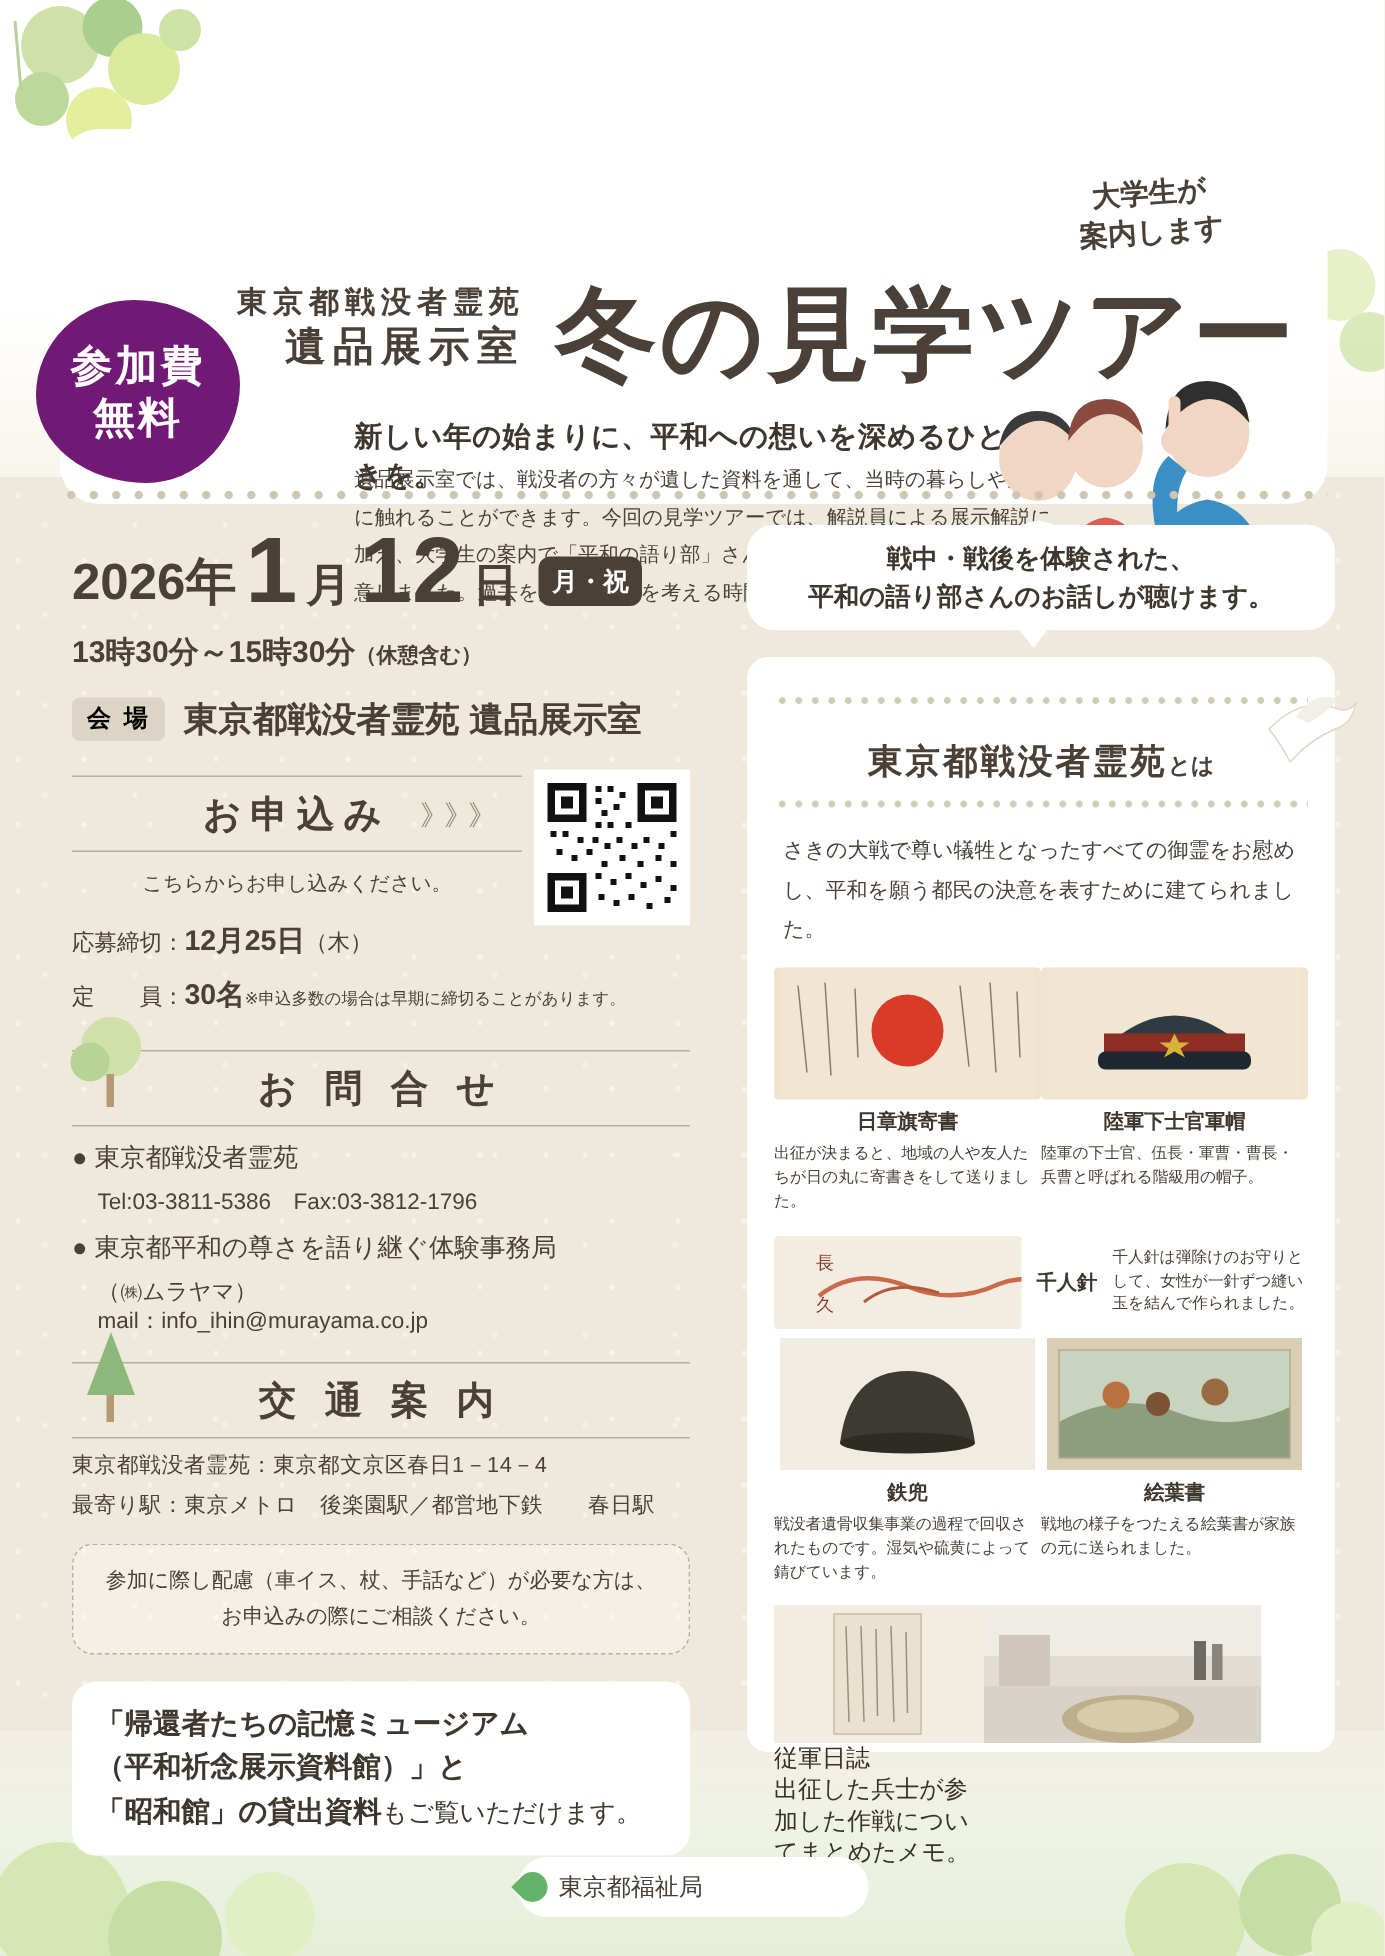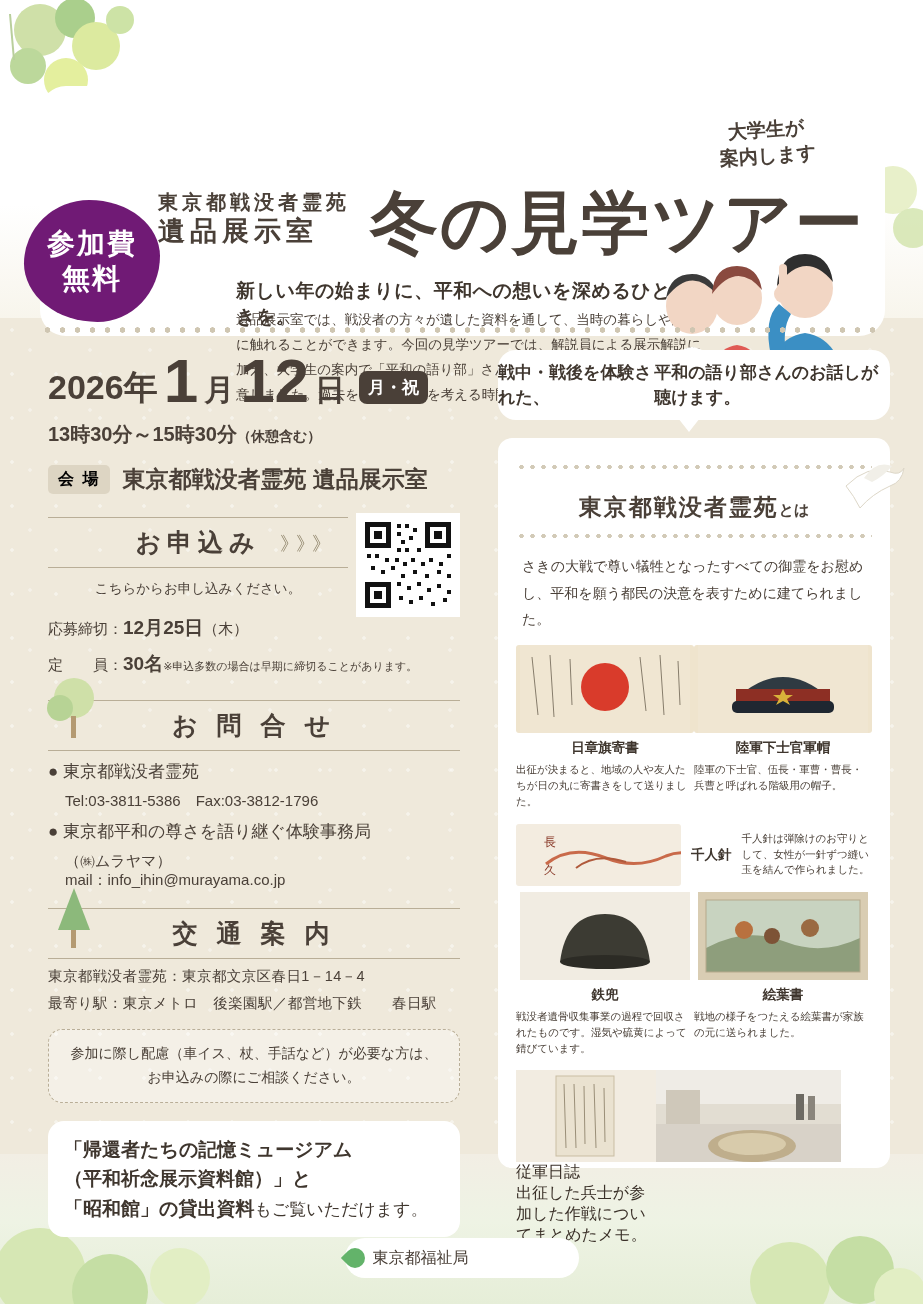--- a/index.html
+++ b/index.html
@@ -47,21 +47,21 @@
   .dotline{
     position:absolute; left:40px; top:326px; width:845px; height:8px;
     background-image: radial-gradient(circle, #cfc6b2 2.5px, transparent 3px);
     background-size: 15px 8px;
   }
   .titlebox { position:absolute; left:118px; top:104px; }
   .kanjibadge {
     font-size:20px; font-weight:bold; letter-spacing:4px;
     color:#4a4038; line-height:1.25;
   }
-  .kanjibadge .l2 { font-size:27px; letter-spacing:5px; }
+  .kanjibadge .l2 { font-size:27px; letter-spacing:5px;text-align:right; }
   .maintitle {
     position:absolute; left:330px; top:92px;
     font-size:68px; font-weight:bold; color:#4a4038;
     letter-spacing:2px;
     font-family:"DejaVu Sans","Liberation Sans",sans-serif;
   }
   .bubble {
     position:absolute; right:28px; top:14px; width:180px; height:86px;
     background:#fff; border-radius:26px;
     display:flex; align-items:center; justify-content:center; text-align:center;
@@ -140,21 +140,21 @@
   }
   .loanbox {
     margin-top:18px; background:#fff; border-radius:16px;
     padding:14px 16px; font-size:19px; font-weight:bold; line-height:1.55; color:#3f362e;
   }
   .loanbox .norm { font-weight:normal; font-size:17px; }
   
   .rightbubble {
     position:absolute; left:498px; top:350px; width:392px; height:70px;
     background:#fff; border-radius:18px;
-    display:flex; align-items:center; justify-content:center;
+    display:flex; flex-direction:column; align-items:center; justify-content:center;
     font-size:17px; font-weight:bold; color:#3f362e; line-height:1.5;
   }
   .rightbubble:after{
     content:""; position:absolute; left:180px; bottom:-12px;
     border-left:11px solid transparent; border-right:11px solid transparent;
     border-top:14px solid #fff;
   }
   .rightcard {
     position:absolute; left:498px; top:438px; width:392px; height:730px;
     background:#fff; border-radius:14px; padding:16px 18px;

